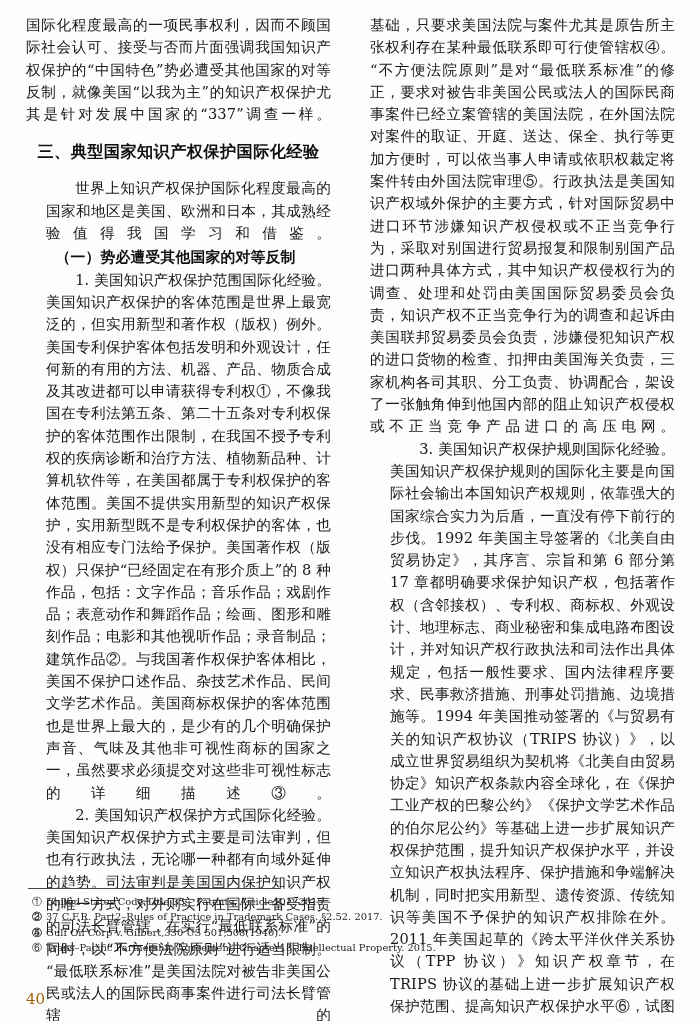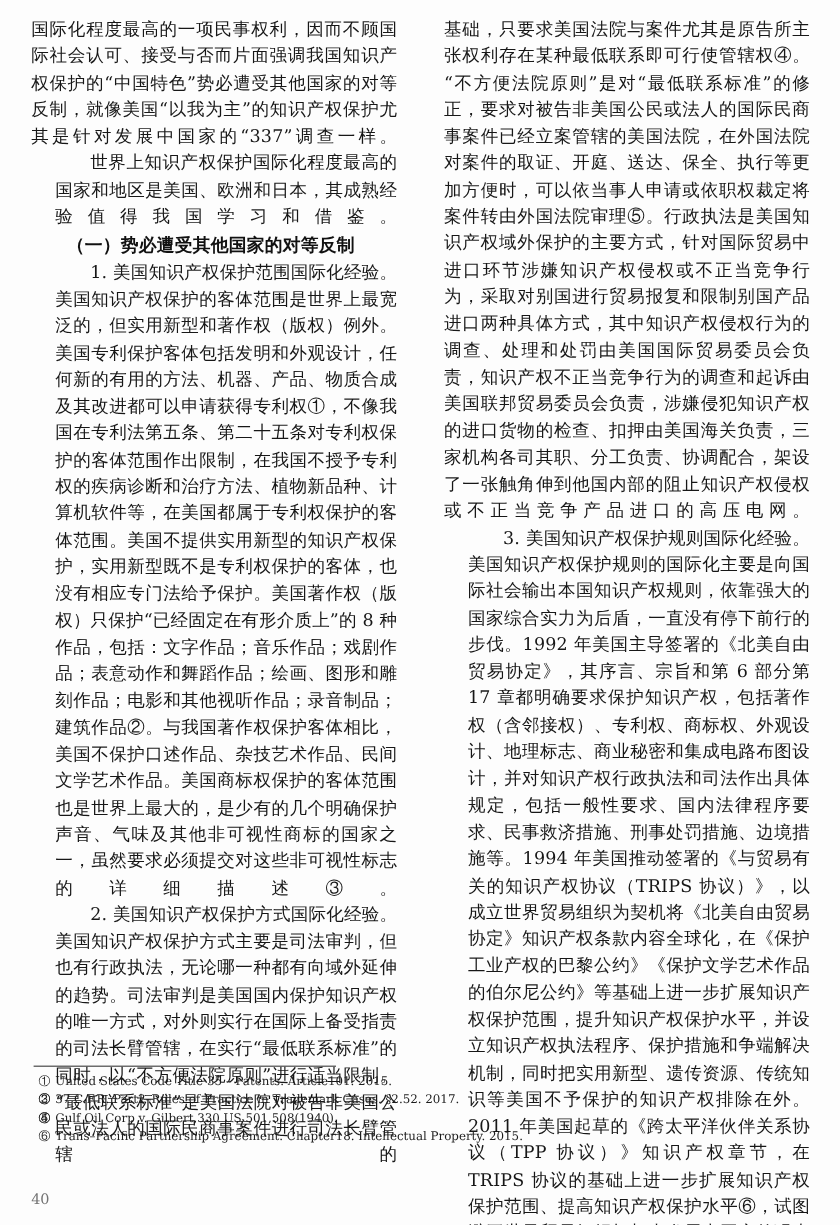--- a/index.html
+++ b/index.html
@@ -112,37 +112,38 @@
     left: 4px;
     top: 0;
     font-size: 9.9px;
   }
 
   
   .page-number {
     position: absolute;
     left: 26px;
     bottom: 14px;
-    font-size: 12px;
+    font-size: 15px;
     line-height: 16px;
-    color: #737373;
+    color: #a16207;
     font-family: "DejaVu Serif", "Liberation Serif", serif;
   }
 </style>
 </head>
 <body>
 
 <div class="page">
 
   <div class="columns">
 
     <div class="col col-left">
 
       <p class="para full">国际化程度最高的一项民事权利，因而不顾国际社会认可、接受与否而片面强调我国知识产权保护的“中国特色”势必遭受其他国家的对等反制，就像美国“以我为主”的知识产权保护尤其是针对发展中国家的“337”调查一样。</p>
 
+      <h2 class="h-section">三、典型国家知识产权保护国际化经验</h2>
 
       <p class="para indent full">世界上知识产权保护国际化程度最高的国家和地区是美国、欧洲和日本，其成熟经验值得我国学习和借鉴。</p>
 
       <h3 class="h-sub">（一）势必遭受其他国家的对等反制</h3>
 
       <p class="para indent full">1. 美国知识产权保护范围国际化经验。美国知识产权保护的客体范围是世界上最宽泛的，但实用新型和著作权（版权）例外。美国专利保护客体包括发明和外观设计，任何新的有用的方法、机器、产品、物质合成及其改进都可以申请获得专利权①，不像我国在专利法第五条、第二十五条对专利权保护的客体范围作出限制，在我国不授予专利权的疾病诊断和治疗方法、植物新品种、计算机软件等，在美国都属于专利权保护的客体范围。美国不提供实用新型的知识产权保护，实用新型既不是专利权保护的客体，也没有相应专门法给予保护。美国著作权（版权）只保护“已经固定在有形介质上”的 8 种作品，包括：文字作品；音乐作品；戏剧作品；表意动作和舞蹈作品；绘画、图形和雕刻作品；电影和其他视听作品；录音制品；建筑作品②。与我国著作权保护客体相比，美国不保护口述作品、杂技艺术作品、民间文学艺术作品。美国商标权保护的客体范围也是世界上最大的，是少有的几个明确保护声音、气味及其他非可视性商标的国家之一，虽然要求必须提交对这些非可视性标志的详细描述③。</p>
 
       <p class="para indent full">2. 美国知识产权保护方式国际化经验。美国知识产权保护方式主要是司法审判，但也有行政执法，无论哪一种都有向域外延伸的趋势。司法审判是美国国内保护知识产权的唯一方式，对外则实行在国际上备受指责的司法长臂管辖，在实行“最低联系标准”的同时，以“不方便法院原则”进行适当限制。“最低联系标准”是美国法院对被告非美国公民或法人的国际民商事案件进行司法长臂管辖的</p>
     </div>
 

